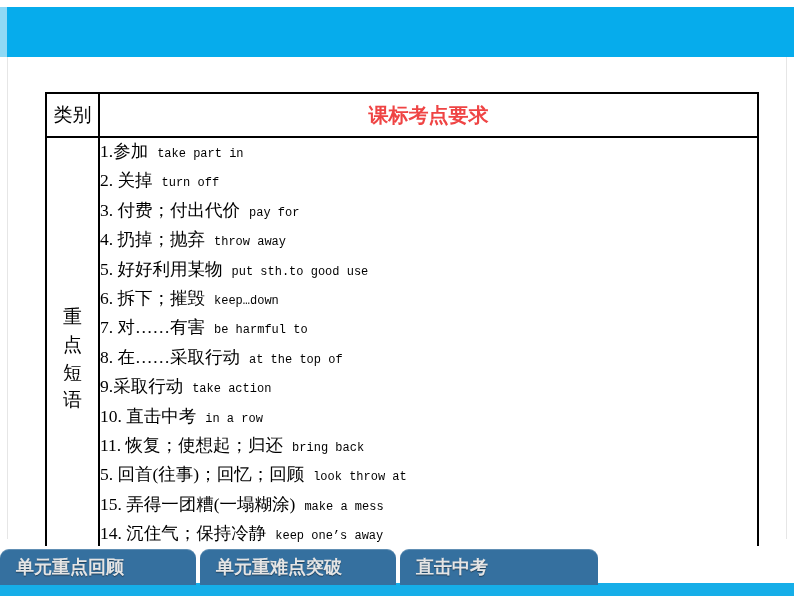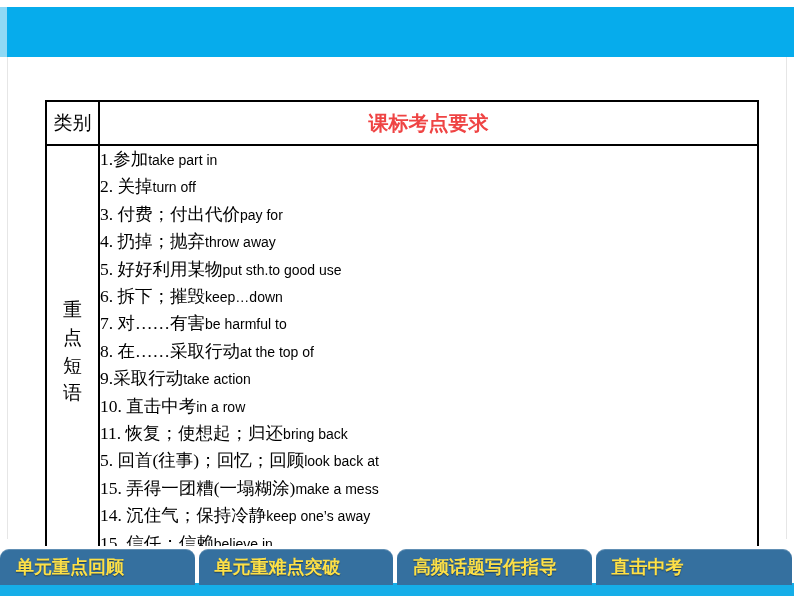--- a/index.html
+++ b/index.html
@@ -48,21 +48,21 @@
     height: 482px;
     border-left: 1px solid #e6e6e6;
     border-right: 1px solid #e6e6e6;
     box-sizing: border-box;
   }
 
   
   .table-wrap {
     position: absolute;
     left: 45px;
-    top: 100px;
+    top: 92px;
     width: 684px;
     height: 451px;
   }
   table.kb {
     border-collapse: collapse;
     width: 714px;
     table-layout: fixed;
     background: #ffffff;
   }
   table.kb td, table.kb th {
@@ -116,22 +116,23 @@
     padding: 0;
   }
   ul.phrase-list li {
     font-size: 17.5px;
     line-height: 26.4px;
     color: #000;
     white-space: nowrap;
     font-family: "Liberation Serif", "DejaVu Serif", serif;
   }
   ul.phrase-list li .en {
-    font-family: Liberation Sans, sans-serif;
-    font-size: 14px;
+    font-family: Liberation Mono, monospace;
+    font-size: 12px;
+    padding-left: 9px;
   }
 
   
   .bottom-strip {
     position: absolute;
     left: 0;
     top: 546px;
     width: 794px;
     height: 50px;
     background: #ffffff;
@@ -160,21 +161,21 @@
     margin-right: 4px;
     display: flex;
     align-items: center;
     box-shadow: inset 0 1px 0 rgba(255,255,255,0.22);
   }
   .tab-1 { width: 196px; }
   .tab-2 { width: 196px; text-align: center; }
   .tab-3 { width: 196px; }
   .tab-4 { width: 198px; margin-right: 2px; }
   .tab .label {
-    color: #fde047;
+    color: #e5e5e5;
     font-size: 18px;
     font-weight: bold;
     font-family: Liberation Mono, monospace;
     padding-left: 16px;
     text-shadow: 0 1px 1px rgba(0,0,0,0.45);
     white-space: nowrap;
   }
 </style>
 </head>
 <body>
@@ -213,42 +214,39 @@
               <li><span>2.</span>&nbsp;<span>关掉</span><span class="en">turn off</span></li>
               <li><span>3.</span>&nbsp;<span>付费；付出代价</span><span class="en">pay for</span></li>
               <li><span>4.</span>&nbsp;<span>扔掉；抛弃</span><span class="en">throw away</span></li>
               <li><span>5.</span>&nbsp;<span>好好利用某物</span><span class="en">put sth.to good use</span></li>
               <li><span>6.</span>&nbsp;<span>拆下；摧毁</span><span class="en">keep…down</span></li>
               <li><span>7.</span>&nbsp;<span>对……有害</span><span class="en">be harmful to</span></li>
               <li><span>8.</span>&nbsp;<span>在……采取行动</span><span class="en">at the top of</span></li>
               <li><span>9.</span><span>采取行动</span><span class="en">take action</span></li>
               <li><span>10.</span>&nbsp;<span>直击中考</span><span class="en">in a row</span></li>
               <li><span>11.</span>&nbsp;<span>恢复；使想起；归还</span><span class="en">bring back</span></li>
-              <li><span>5.</span>&nbsp;<span>回首(往事)；回忆；回顾</span><span class="en">look back at</span></li>
+              <li><span>5.</span>&nbsp;<span>回首(往事)；回忆；回顾</span><span class="en">look throw at</span></li>
               <li><span>15.</span>&nbsp;<span>弄得一团糟(一塌糊涂)</span><span class="en">make a mess</span></li>
               <li><span>14.</span>&nbsp;<span>沉住气；保持冷静</span><span class="en">keep one’s away</span></li>
               <li><span>15.</span>&nbsp;<span>信任；信赖</span><span class="en">believe in</span></li>
             </ul>
           </td>
         </tr>
       </tbody>
     </table>
   </div>
 
   <div class="bottom-strip"></div>
   <div class="bottom-cyan"></div>
 
   <div class="tabs">
     <div class="tab tab-1">
       <span class="label">单元重点回顾</span>
     </div>
     <div class="tab tab-2">
       <span class="label">单元重难点突破</span>
     </div>
-    <div class="tab tab-3">
-      <span class="label">高频话题写作指导</span>
-    </div>
     <div class="tab tab-4">
       <span class="label">直击中考</span>
     </div>
   </div>
 
 </div>
 
 </body></html>

